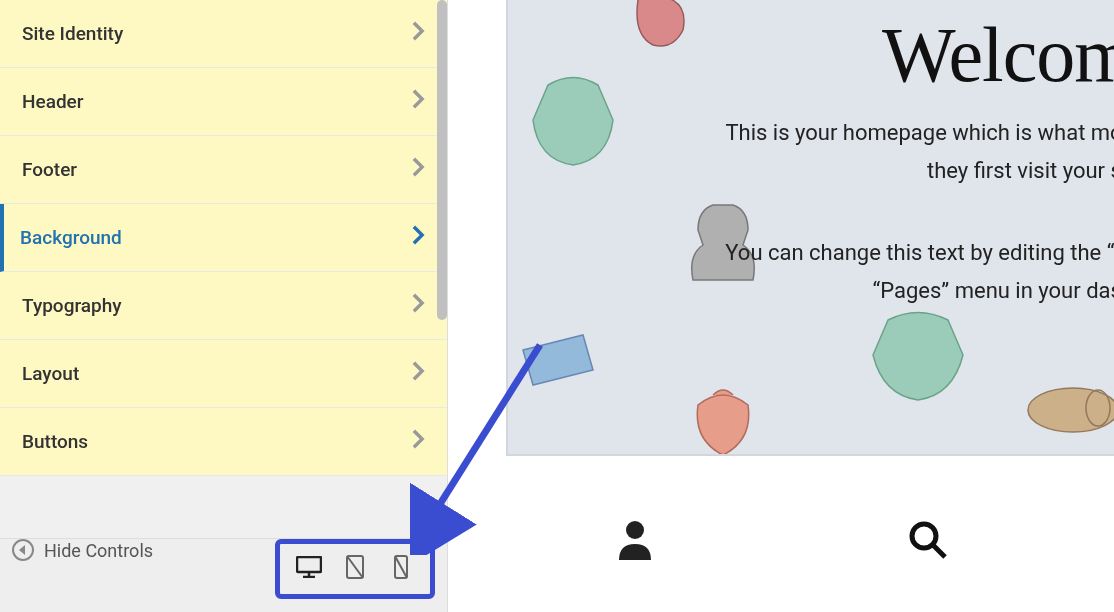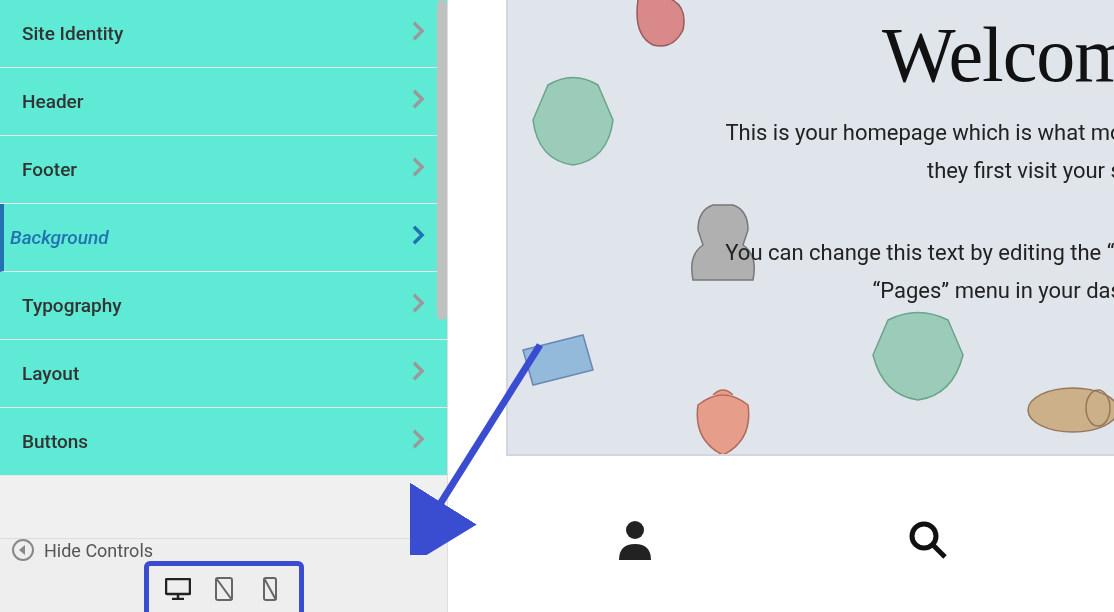--- a/index.html
+++ b/index.html
@@ -23,43 +23,41 @@
     .sidebar-list {
       flex: 1;
       background: #f0f0f0;
       overflow: hidden;
     }
     .sidebar-item {
       display: flex;
       align-items: center;
       justify-content: space-between;
       padding: 20px 22px;
-      background: #5eead4;
+      background: #fef9c3;
       border-bottom: 1px solid #e8e8e8;
       cursor: pointer;
       font-size: 19px;
       color: #333;
       font-weight: 500;
     }
     .sidebar-item.active {
       color: #2271b1;
       border-left: 4px solid #2271b1;
-      padding-left: 6px;
-      font-style: italic;
+      padding-left: 16px;
     }
     .sidebar-item.active .chevron svg { stroke: #2271b1; }
     .chevron svg { stroke: #999; }
     .sidebar-footer {
       height: 74px;
       background: #eee;
       display: flex;
-      align-items: center;
+      align-items: flex-start;
       padding: 0 12px;
       border-top: 1px solid #ddd;
-      flex-direction: column;
     }
     .hide-controls {
       display: flex;
       align-items: center;
       gap: 10px;
       color: #555;
       font-size: 18px;
       cursor: pointer;
       margin-right: auto;
     }

